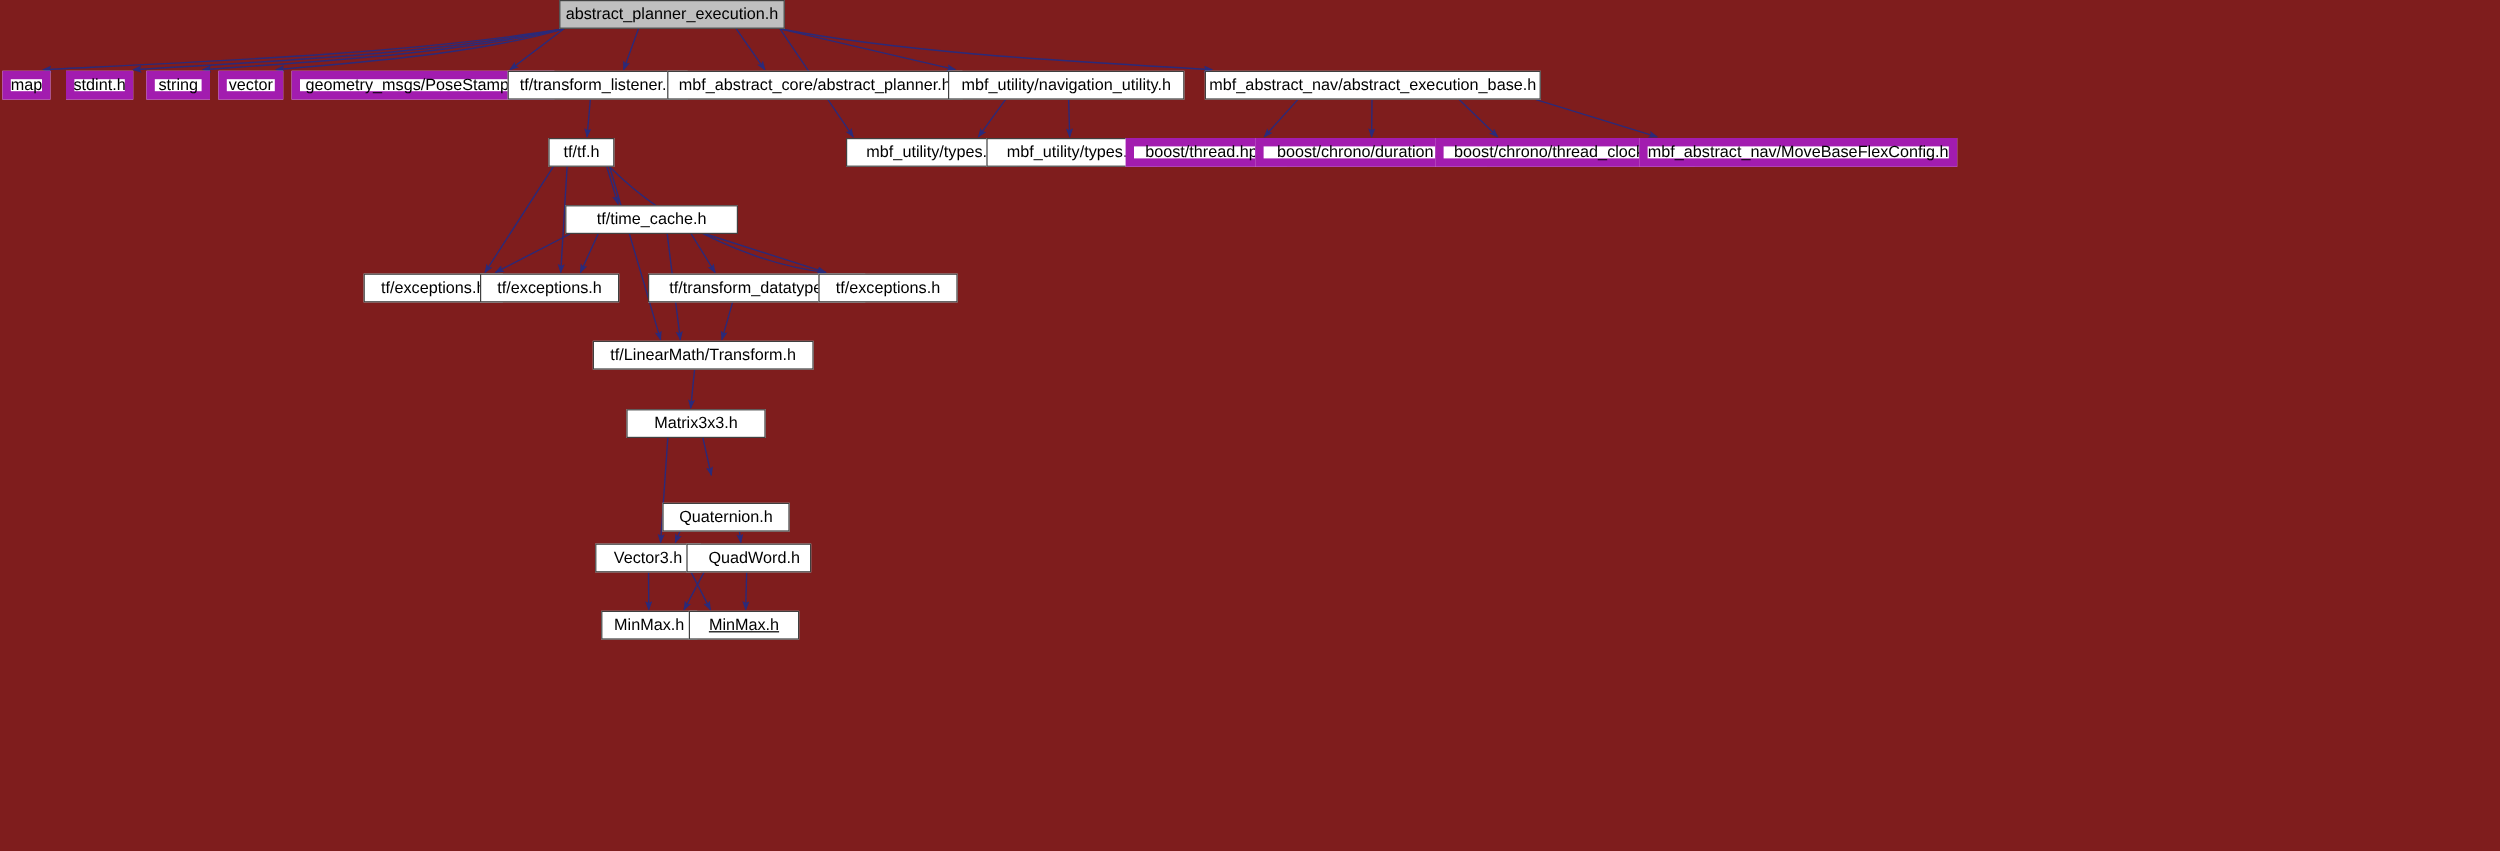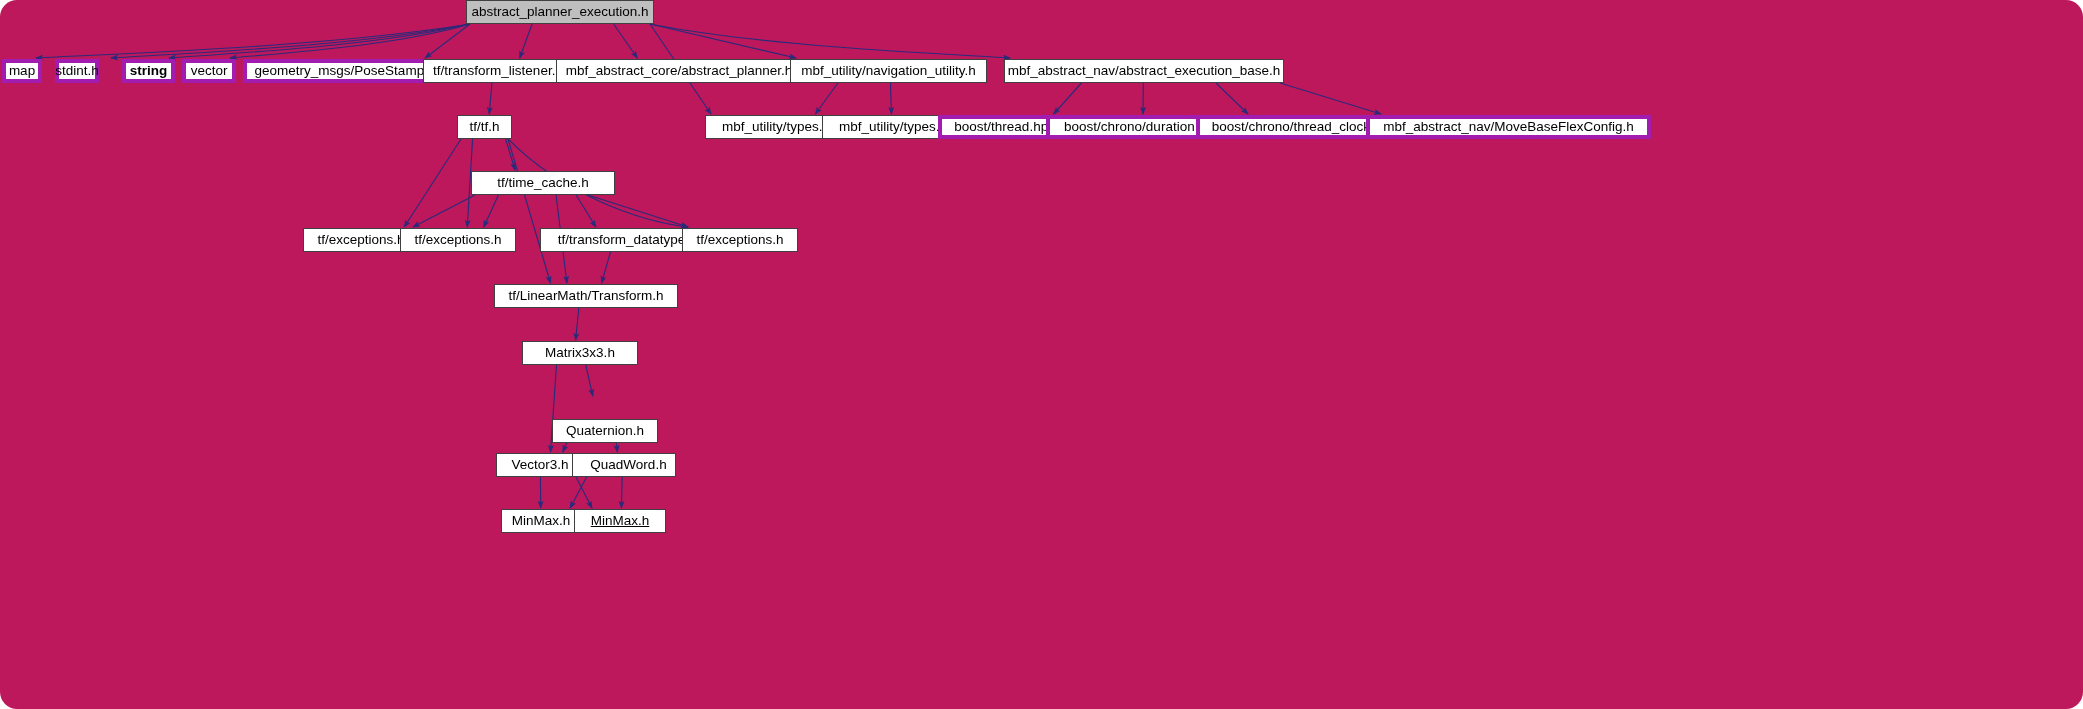--- a/index.html
+++ b/index.html
@@ -4,42 +4,41 @@
 <style>
   html, body {
     margin: 0;
     padding: 0;
     background: #ffffff;
   }
   #canvas {
     position: relative;
     width: 2083px;
     height: 709px;
-    background: #be185d;
+    background: #7f1d1d;
     font-family: "Liberation Sans", sans-serif;
     overflow: hidden;
-    border-radius: 17px;
   }
   #edges {
     position: absolute;
     left: 0;
     top: 0;
     width: 2083px;
     height: 709px;
     pointer-events: none;
   }
   .node {
     position: absolute;
     box-sizing: border-box;
     display: flex;
     align-items: center;
     justify-content: center;
     height: 24px;
     background: #ffffff;
-    border: 4px solid #a21caf;
+    border: 7px solid #a21caf;
     font-size: 13.5px;
     line-height: 1;
     color: #000000;
     white-space: nowrap;
     letter-spacing: 0px;
     padding: 0 7px;
     z-index: 2;
   }
   .node.strong {
     border: 1px solid #404040;
@@ -100,24 +99,24 @@
       <path d="M586.65,477 L570.05,508" fill="none" stroke="#2a2a7a" stroke-width="1.15" marker-end="url(#ah)"></path>
       <path d="M622.2,477 L621.4,508" fill="none" stroke="#2a2a7a" stroke-width="1.15" marker-end="url(#ah)"></path>
     </svg>
   <div id="nodes-layer">
       <div class="node root" style="left: 466px; top: 0px; width: 188px;">
         <span class="node-label">abstract_planner_execution.h</span>
       </div>
       <div class="node" style="left: 2px; top: 59px; width: 40px;">
         <span class="node-label">map</span>
       </div>
-      <div class="node" style="left: 55px; top: 59px; width: 44px;">
+      <div class="node" style="left: 55px; top: 59px; width: 56px;">
         <span class="node-label">stdint.h</span>
       </div>
-      <div class="node" style="left: 122px; top: 59px; width: 53px; font-weight: bold;">
+      <div class="node" style="left: 122px; top: 59px; width: 53px;">
         <span class="node-label">string</span>
       </div>
       <div class="node" style="left: 182px; top: 59px; width: 54px;">
         <span class="node-label">vector</span>
       </div>
       <div class="node" style="left: 243px; top: 59px; width: 219px;">
         <span class="node-label">geometry_msgs/PoseStamped.h</span>
       </div>
       <div class="node strong" style="left: 423px; top: 59px; width: 150px;">
         <span class="node-label">tf/transform_listener.h</span>
@@ -139,21 +138,21 @@
       </div>
       <div class="node" style="left: 938px; top: 115px; width: 134px;">
         <span class="node-label">boost/thread.hpp</span>
       </div>
       <div class="node" style="left: 1046px; top: 115px; width: 193px;">
         <span class="node-label">boost/chrono/duration.hpp</span>
       </div>
       <div class="node" style="left: 1196px; top: 115px; width: 216px;">
         <span class="node-label">boost/chrono/thread_clock.hpp</span>
       </div>
-      <div class="node" style="left: 1366px; top: 115px; width: 285px;">
+      <div class="node" style="left: 1366px; top: 115px; width: 265px;">
         <span class="node-label">mbf_abstract_nav/MoveBaseFlexConfig.h</span>
       </div>
       <div class="node strong" style="left: 457px; top: 115px; width: 55px;">
         <span class="node-label">tf/tf.h</span>
       </div>
       <div class="node strong" style="left: 471px; top: 171px; width: 144px;">
         <span class="node-label">tf/time_cache.h</span>
       </div>
       <div class="node strong" style="left: 303px; top: 228px; width: 116px;">
         <span class="node-label">tf/exceptions.h</span>

